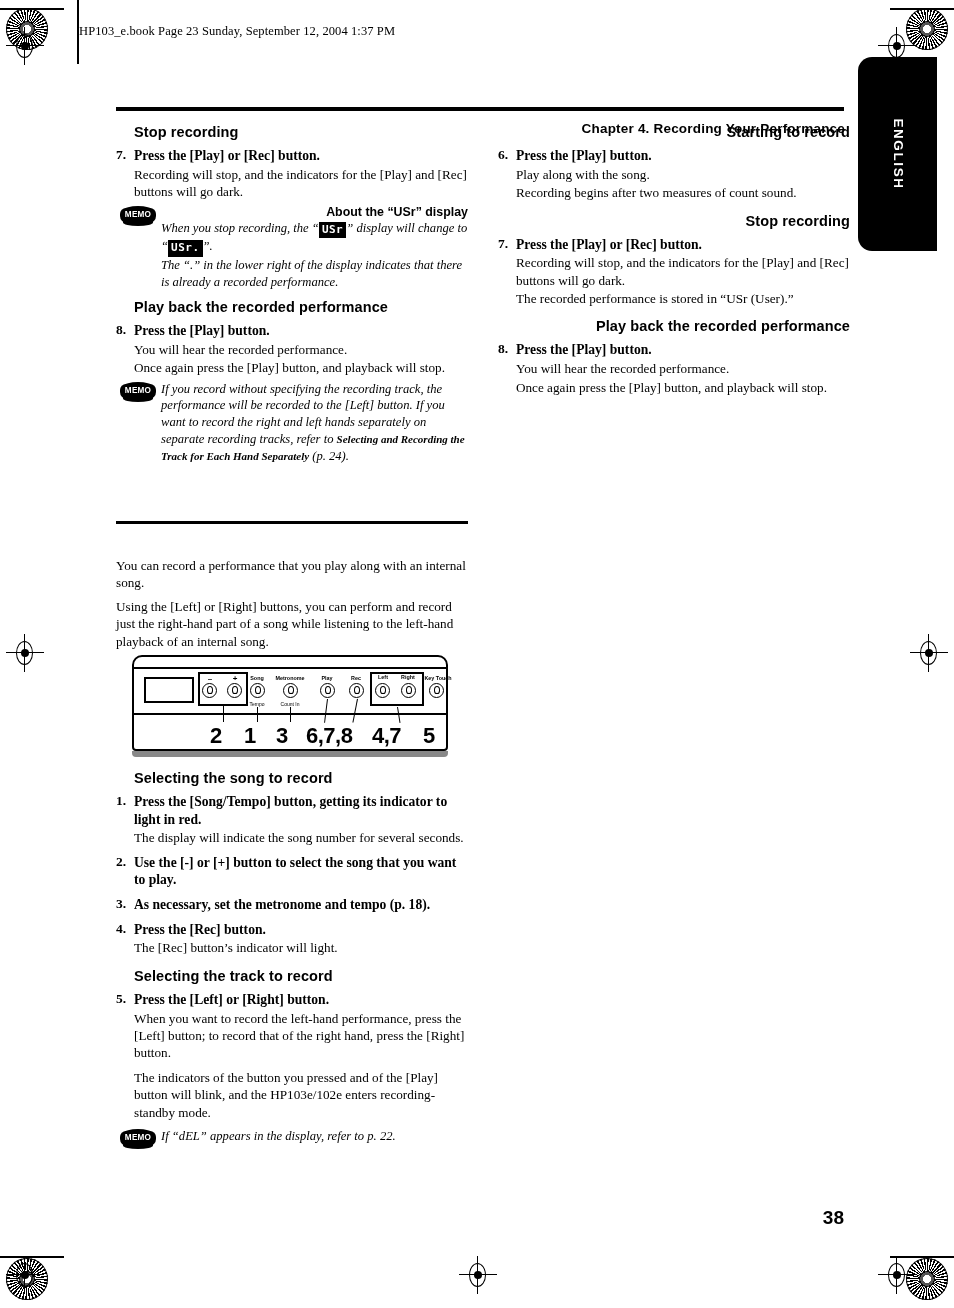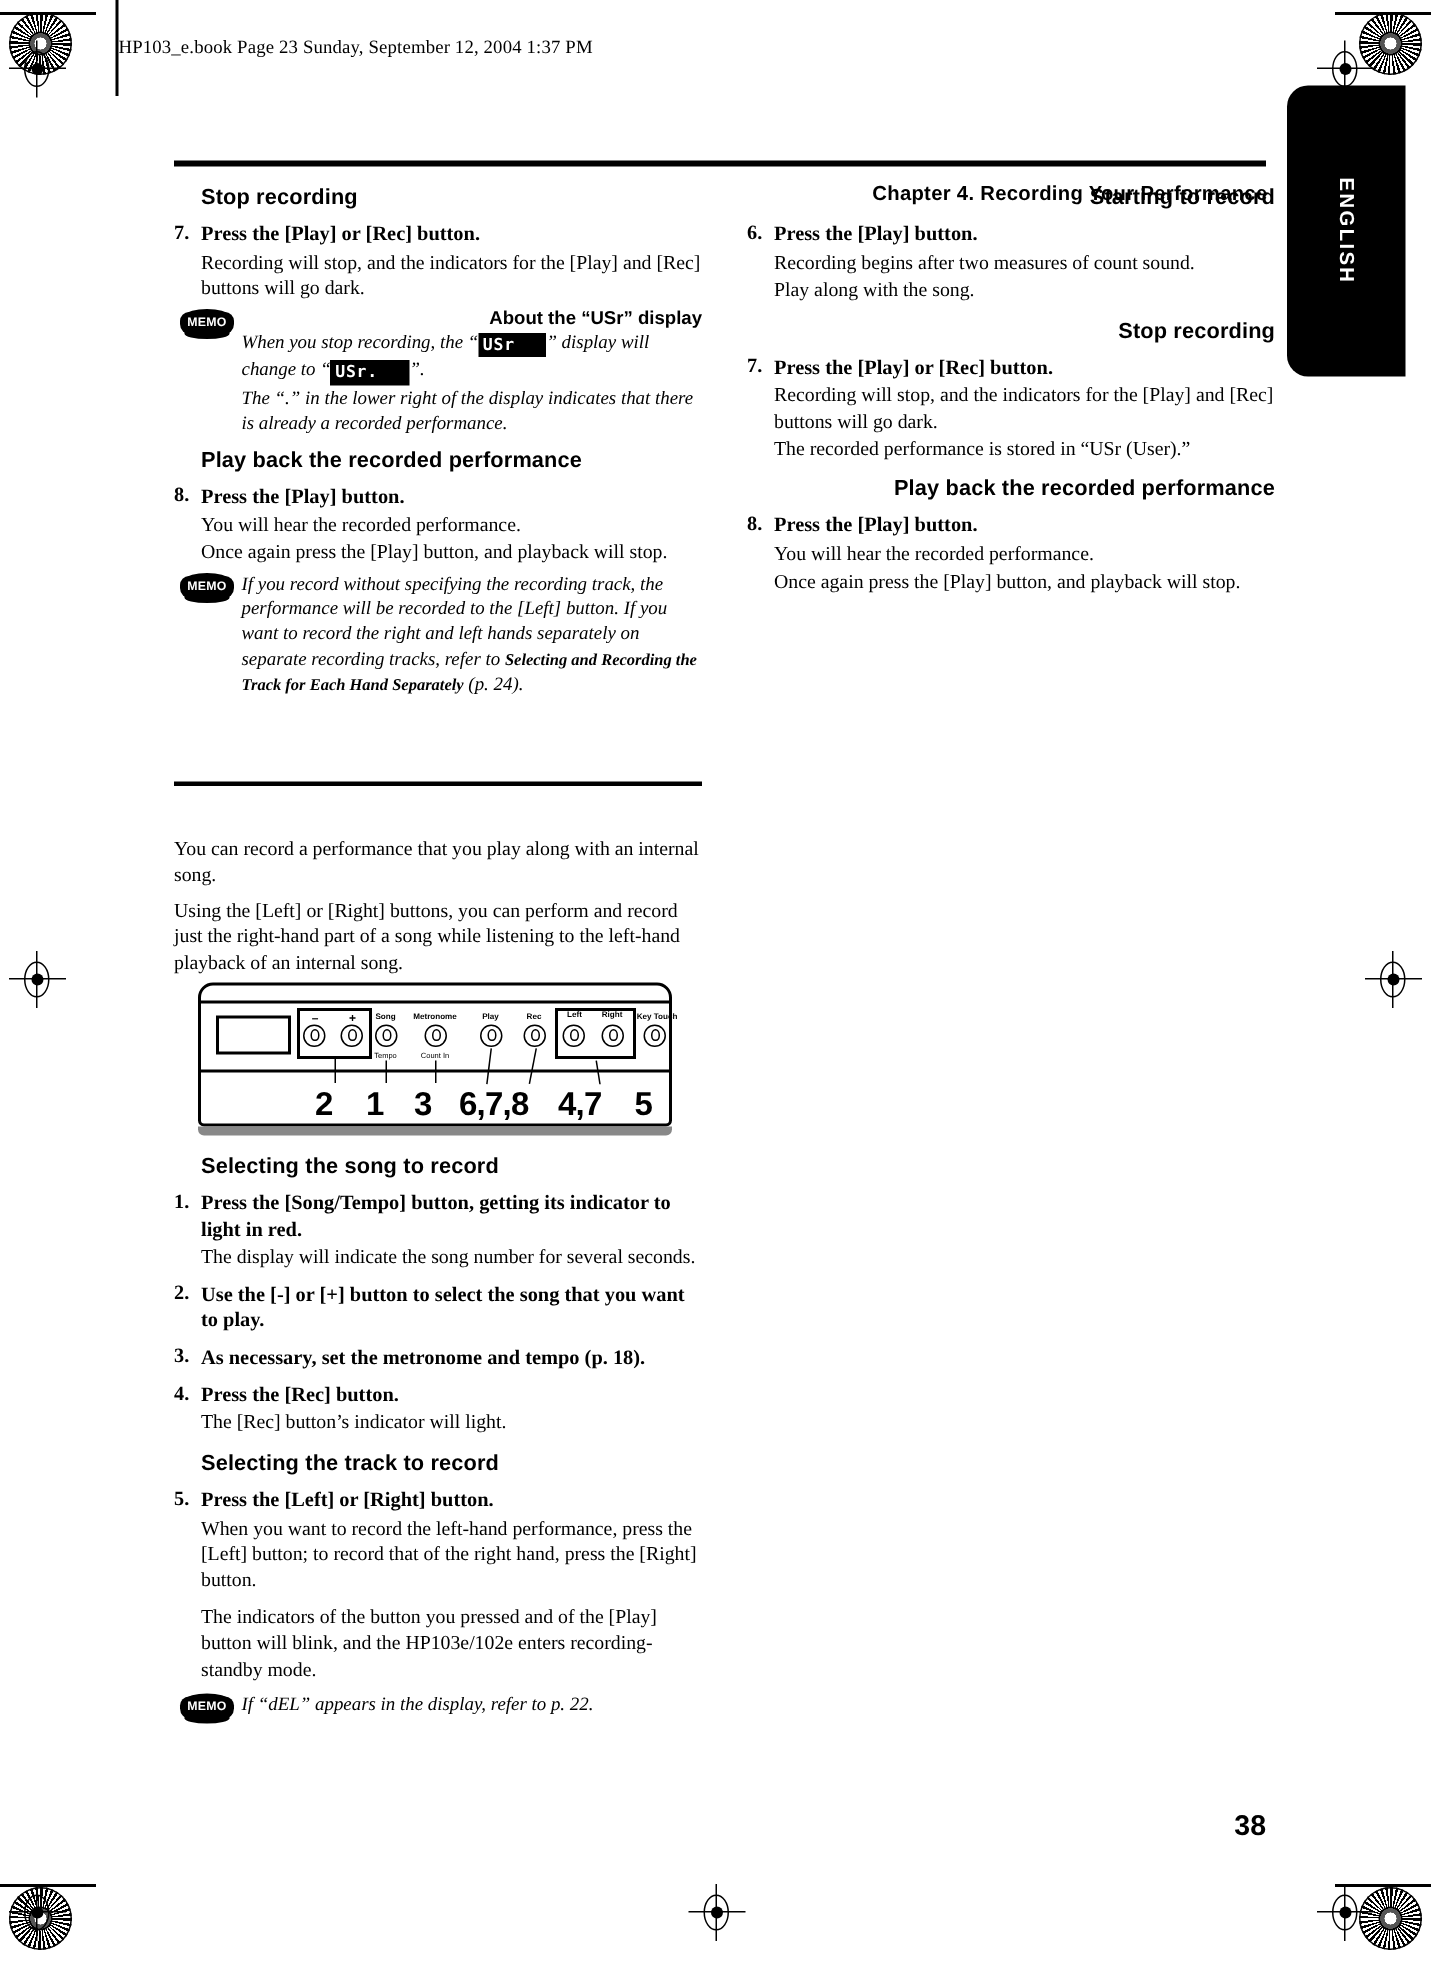--- a/index.html
+++ b/index.html
@@ -51,21 +51,21 @@
   .memo .tag .cloud{position:absolute;left:0;top:1px;width:36px;height:15px;background:#000;
     border-radius:6px 6px 7px 7px;}
   .memo .tag .cloud::before{content:"";position:absolute;left:4px;top:-2px;width:28px;height:8px;background:#000;border-radius:50%;}
   .memo .tag .cloud::after{content:"";position:absolute;left:3px;bottom:-3px;width:30px;height:7px;background:#000;border-radius:0 0 50% 50%;}
   .memo .tag .txt{position:absolute;left:0;top:3px;width:36px;text-align:center;color:#fff;
     font-family:"Liberation Sans",sans-serif;font-weight:bold;font-size:8.2px;letter-spacing:.2px;z-index:2;}
   .memo .mhd{font-family:"Liberation Sans",sans-serif;font-weight:bold;font-size:12.4px;margin-bottom:1px;text-align:right;}
   .memo .mtx{font-style:italic;font-size:12.6px;line-height:1.33;}
   .memo .mtx b{font-family:Liberation Serif, serif;font-style:italic;font-weight:bold;font-size:11px;}
   .led{display:inline-block;background:#000;color:#fff;font-family:"DejaVu Sans Mono",monospace;
-    font-weight:bold;font-size:11px;letter-spacing:.5px;padding:1px 21px 1px 3px;vertical-align:-1px;
+    font-weight:bold;font-size:11px;letter-spacing:.5px;padding:1px 3px 1px 3px;vertical-align:-1px;
     font-style:normal;}
   
   .bighd{position:absolute;left:116px;top:518px;width:360px;}
   .bighd h1{margin:0;font-family:"Liberation Sans",sans-serif;font-weight:bold;font-size:26px;
     letter-spacing:-.2px;white-space:nowrap;}
   .bighd .ul{margin-top:3px;height:3px;background:#000;width:352px;}
   .intro{position:absolute;left:116px;top:556px;width:352px;}
   
   .panel{position:absolute;left:132px;top:655px;width:316px;height:102px;}
   .panel .case{position:absolute;left:0;top:0;width:316px;height:96px;
@@ -184,22 +184,22 @@
   </div>
 
 </div>
 
 <div class="col colR">
 
   <h3 class="sub">Starting to record</h3>
   <div class="step">
     <span class="num">6.</span>
     <div class="hd">Press the [Play] button.</div>
+    <div class="body">Play along with the song.</div>
     <div class="body">Recording begins after two measures of count sound.</div>
-    <div class="body">Play along with the song.</div>
   </div>
 
   <div class="gap"></div>
 
   <h3 class="sub">Stop recording</h3>
   <div class="step">
     <span class="num">7.</span>
     <div class="hd">Press the [Play] or [Rec] button.</div>
     <div class="body">Recording will stop, and the indicators for the [Play] and [Rec] buttons will go dark.</div>
     <div class="body">The recorded performance is stored in “USr (User).”</div>

